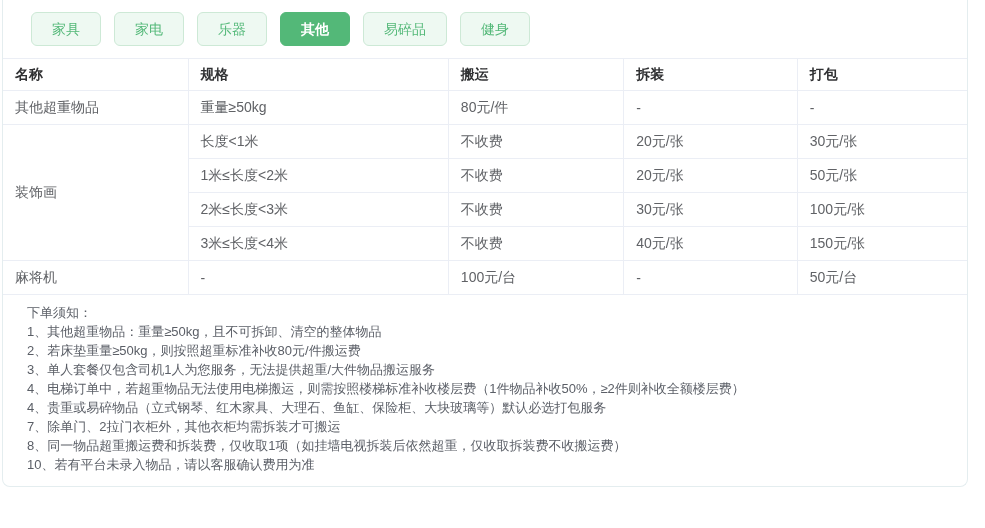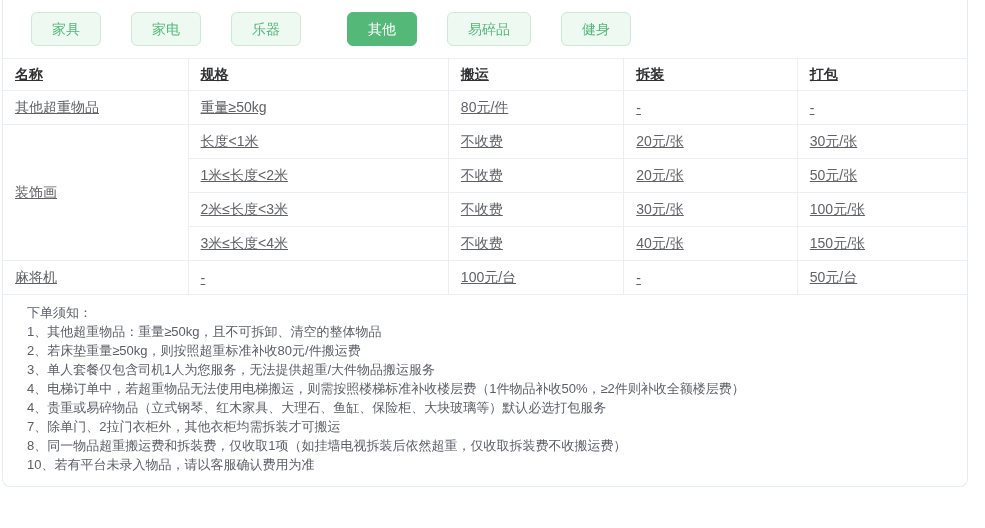--- a/index.html
+++ b/index.html
@@ -12,60 +12,58 @@
     border: 1px solid #e4edef;
     border-top: none;
     border-radius: 0 0 8px 8px;
     background: #fff;
     overflow: hidden;
   }
 
   
   .tabbar {
     display: flex;
-    gap: 30px;
+    gap: 13px;
     padding: 12px 0 12px 28px;
   }
   .tab {
     height: 34px;
     padding: 0 20px;
     min-width: 70px;
     font-size: 14px;
     line-height: 32px;
     text-align: center;
     color: #53b878;
     background: #eef9f2;
     border: 1px solid #cde9d6;
     border-radius: 6px;
     cursor: pointer;
     font-family: inherit;
   }
   .tab.active {
     background: #53b878;
     border-color: #53b878;
     color: #ffffff;
-    font-weight: normal;
-    margin-left: 16px;
+    font-weight: bold;
   }
 
   
   table {
     width: 100%;
     border-collapse: collapse;
     table-layout: fixed;
     font-size: 14px;
     color: #606266;
   }
   th, td {
     text-align: left;
     padding: 0 12px;
     border-bottom: 1px solid #ebeef5;
     border-right: 1px solid #ebeef5;
     background: #fff;
-    text-decoration: underline;
   }
   th:last-child, td:last-child { border-right: none; }
   thead th {
     border-top: 1px solid #ebeef5;
     height: 32px;
     color: #303133;
     font-weight: bold;
   }
   tbody td { height: 34px; }
 

